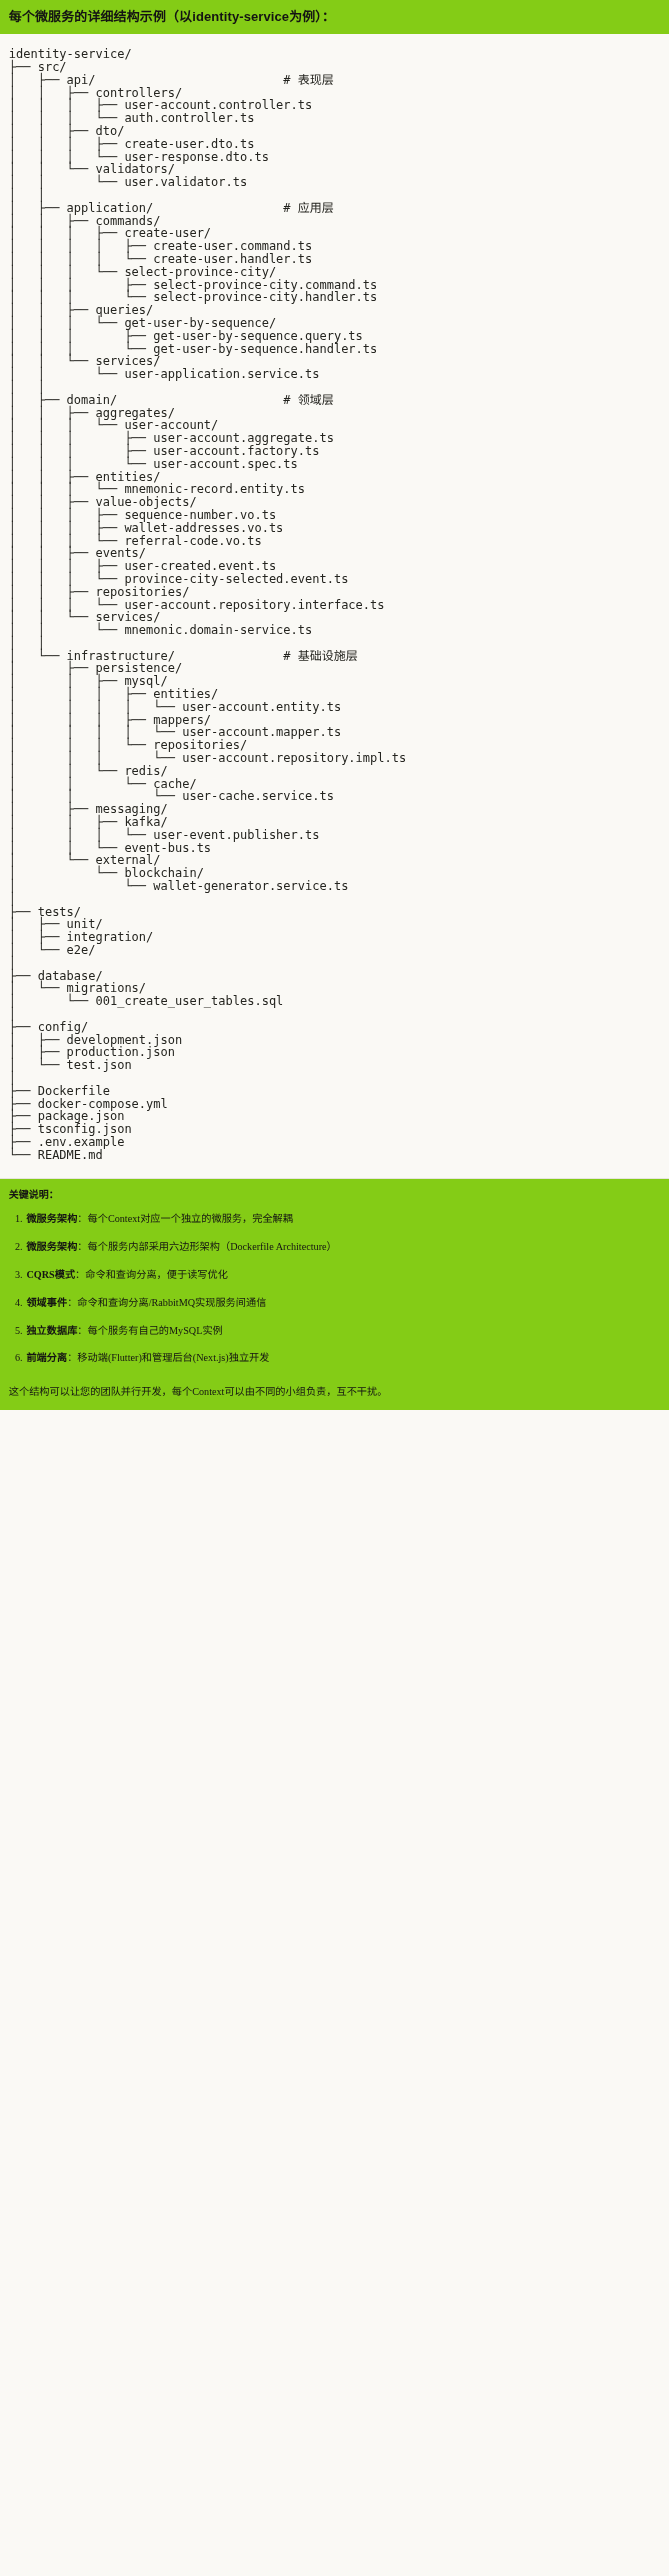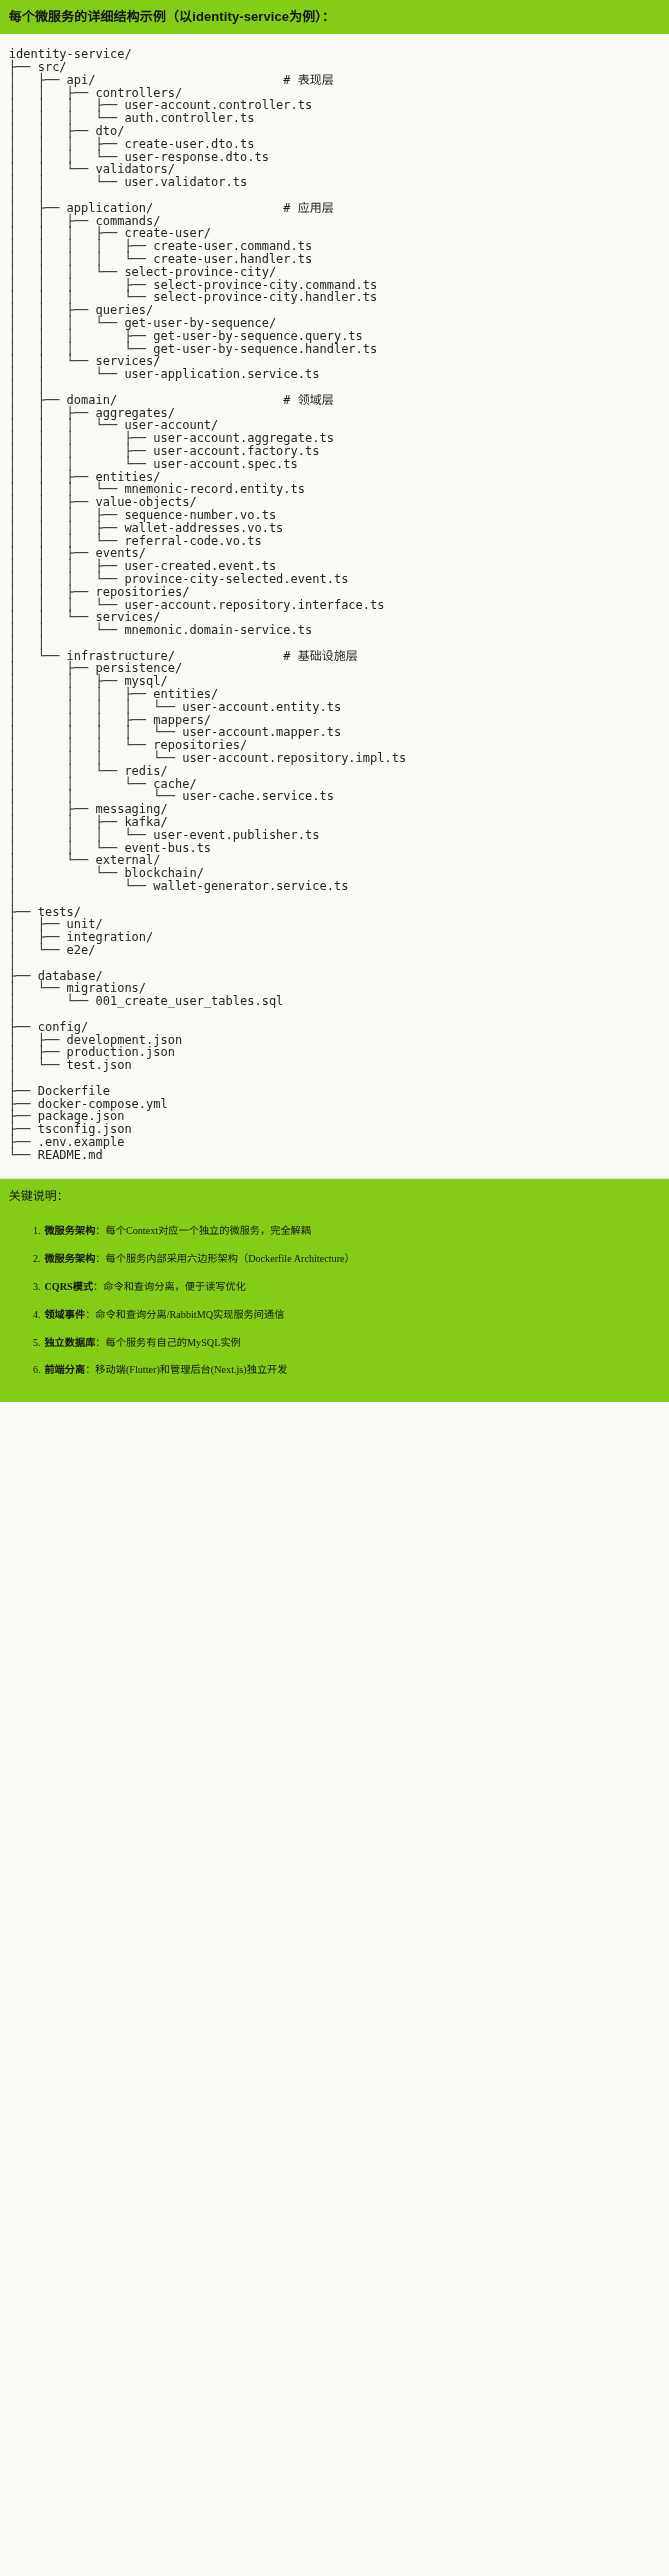--- a/index.html
+++ b/index.html
@@ -57,28 +57,28 @@
     overflow: visible;
   }
 
   
   .notes {
     padding: 10px 8.8px 6.3px 8.8px;
     box-sizing: border-box;
   }
   .notes-title {
     font-family: "Liberation Sans", "DejaVu Sans", sans-serif;
-    font-weight: normal;
-    font-size: 12px;
+    font-weight: bold;
+    font-size: 10px;
     line-height: 1.4;
     margin: 0 0 8.8px 0;
     color: #141413;
   }
   ol.notes-list {
-    margin: 18px;
+    margin: 0;
     padding: 0 0 0 16.3px;
     list-style: decimal;
     font-size: 10.2px;
     line-height: 1.55;
   }
   ol.notes-list > li {
     margin: 0 0 12px 0;
     padding-left: 1.3px;
   }
   ol.notes-list > li:last-child { margin-bottom: 0; }
@@ -201,15 +201,16 @@
     <ol class="notes-list" id="notes-list">
         <li><span class="note-term">微服务架构</span><span class="note-body">：</span><span class="note-body">每个Context对应一个独立的微服务，完全解耦</span></li>
         <li><span class="note-term">微服务架构</span><span class="note-body">：</span><span class="note-body">每个服务内部采用六边形架构（Dockerfile Architecture）</span></li>
         <li><span class="note-term">CQRS模式</span><span class="note-body">：</span><span class="note-body">命令和查询分离，便于读写优化</span></li>
         <li><span class="note-term">领域事件</span><span class="note-body">：</span><span class="note-body">命令和查询分离/RabbitMQ实现服务间通信</span></li>
         <li><span class="note-term">独立数据库</span><span class="note-body">：</span><span class="note-body">每个服务有自己的MySQL实例</span></li>
         <li><span class="note-term">前端分离</span><span class="note-body">：</span><span class="note-body">移动端(Flutter)和管理后台(Next.js)独立开发</span></li>
       </ol>
   </div>
 
+  <p class="closing">这个结构可以让您的团队并行开发，每个Context可以由不同的小组负责，互不干扰。</p>
 
 </div>
 
 
 </body></html>

